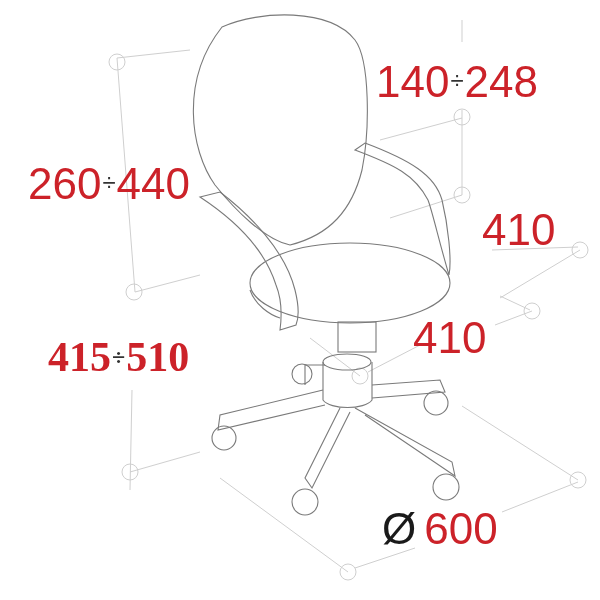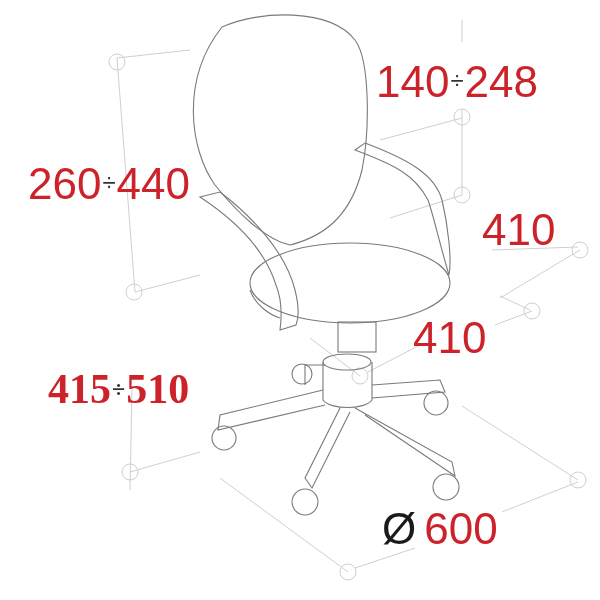--- a/index.html
+++ b/index.html
@@ -116,19 +116,19 @@
 </div>
 
 <div class="label" style="left:482px; top:208px;">
   <span>410</span>
 </div>
 
 <div class="label" style="left:413px; top:316px;">
   <span>410</span>
 </div>
 
-<div class="label serif" style="left:48px; top:336px;margin-top:32px;">
+<div class="label serif" style="left:48px; top:336px;">
   <span>415</span><span class="sep">÷</span><span>510</span>
 </div>
 
 <div class="label" style="left:382px; top:507px;text-align:center;">
   <span class="dia">Ø</span><span>600</span>
 </div>
 
 </body></html>

